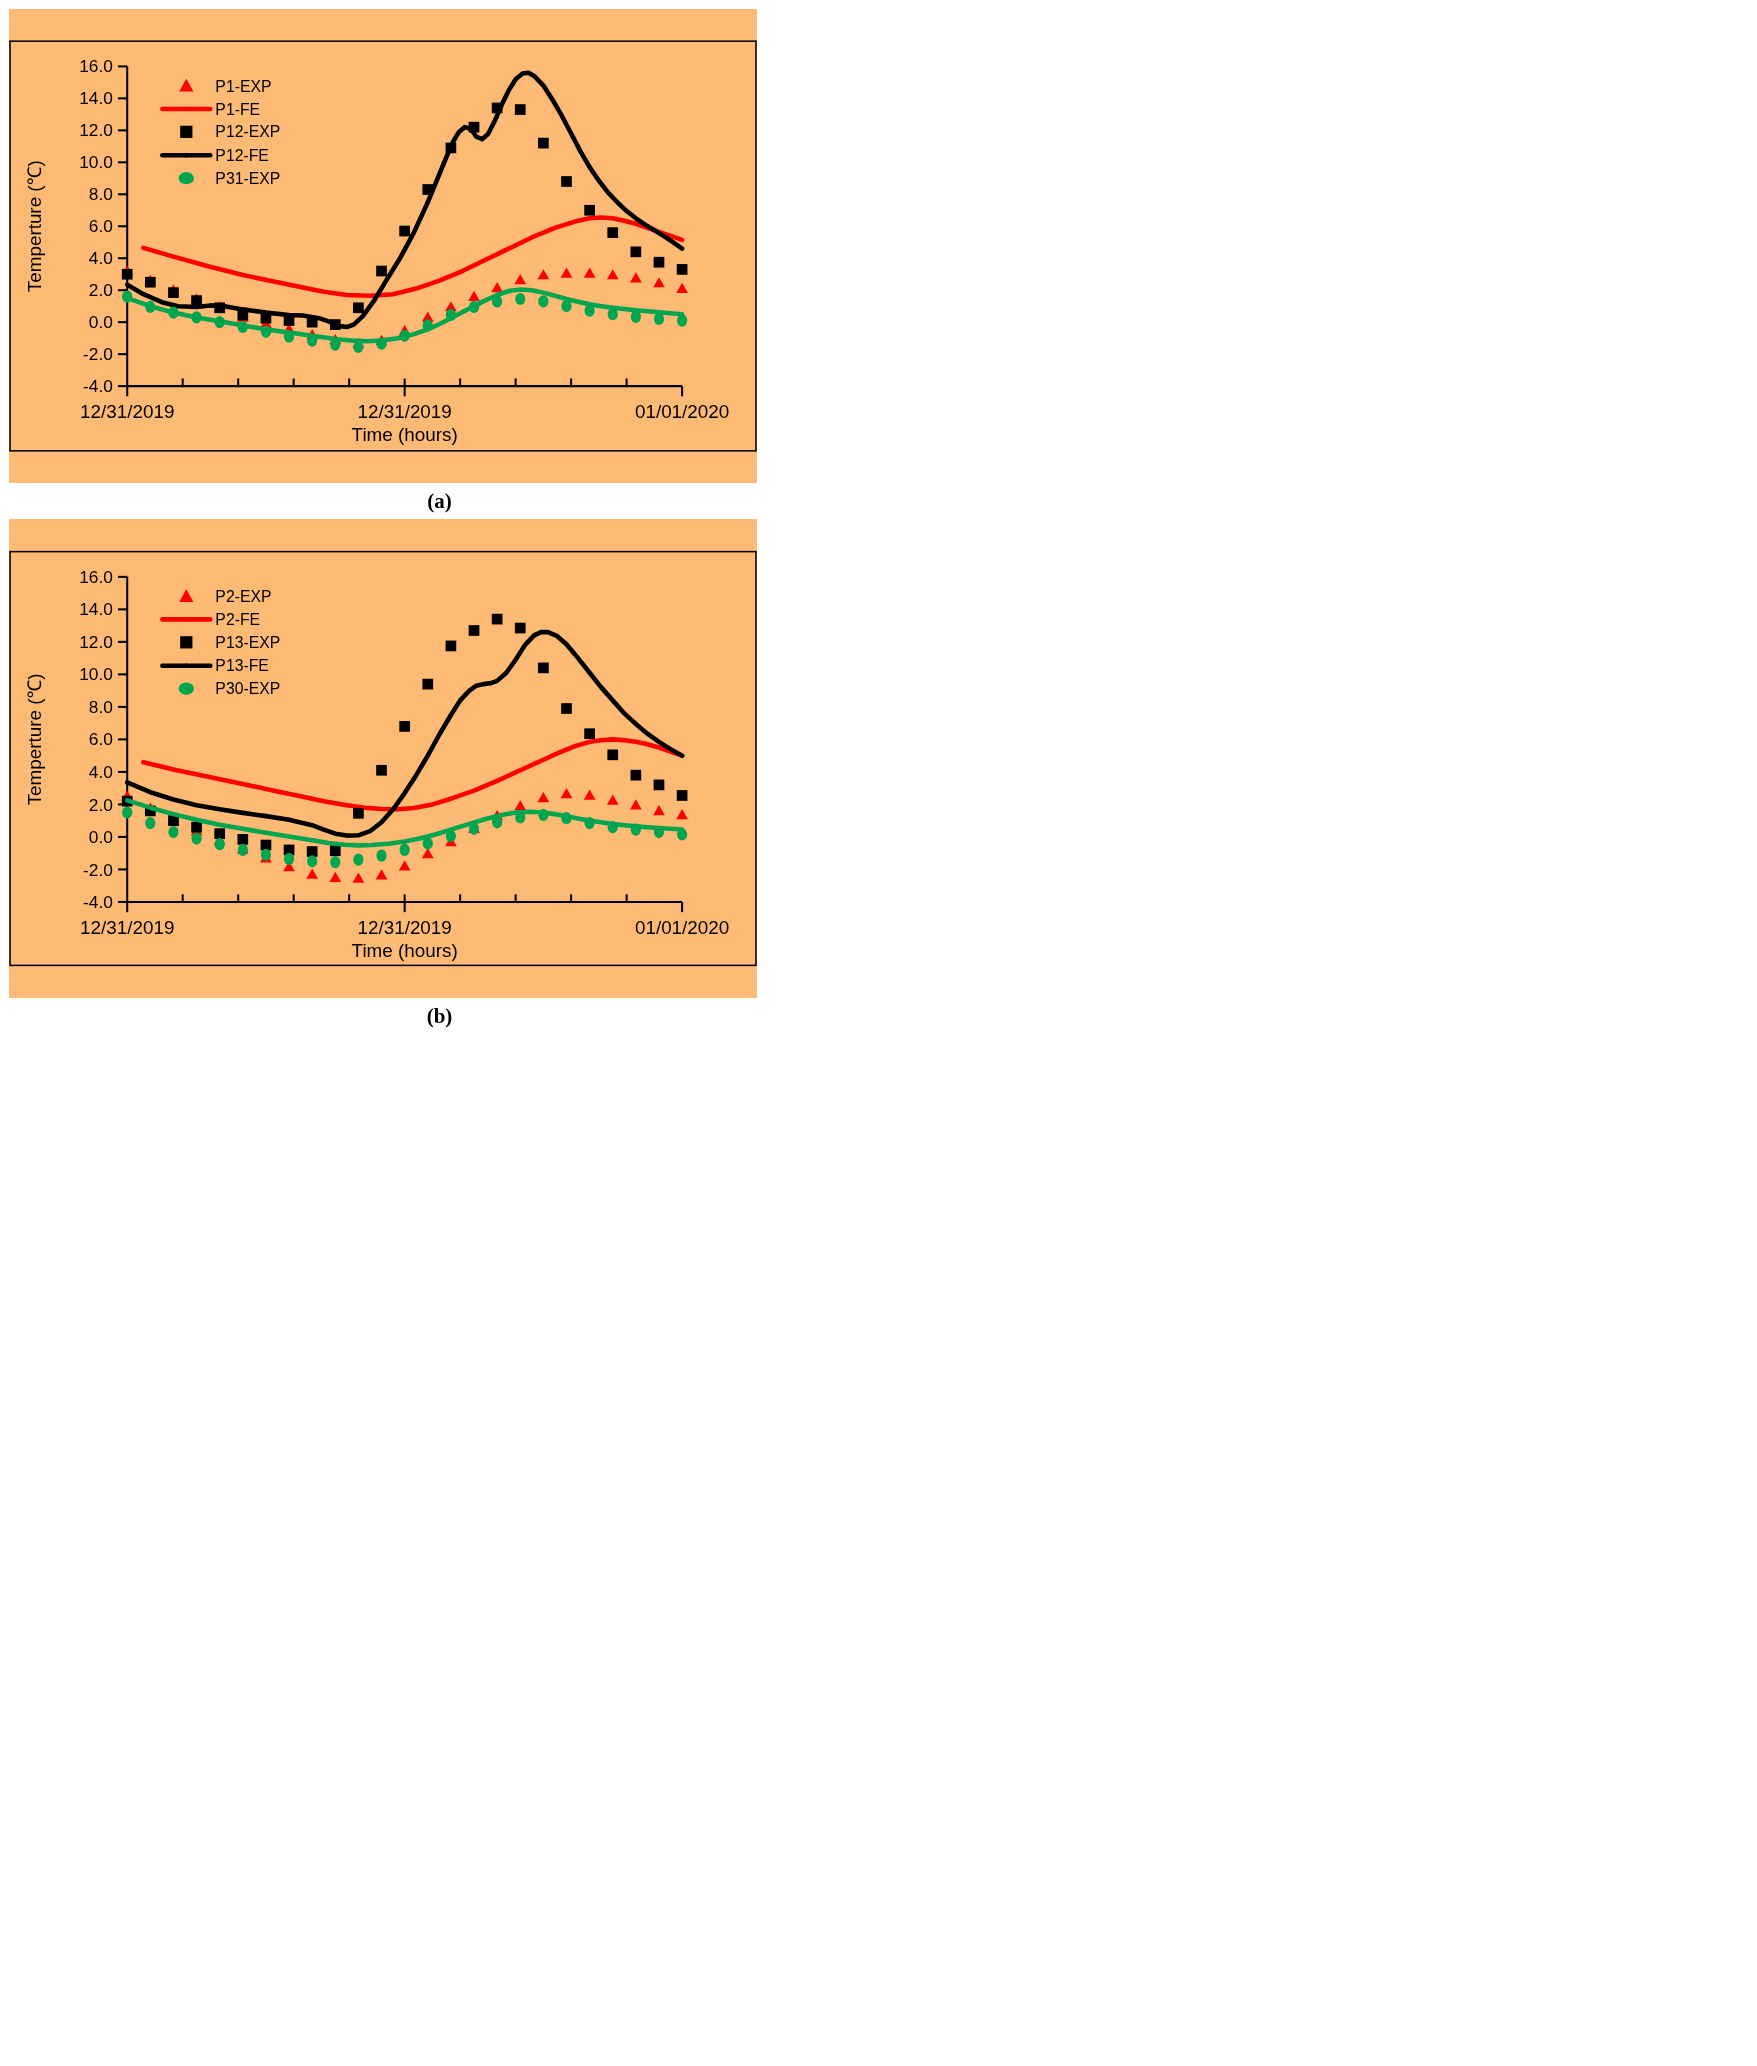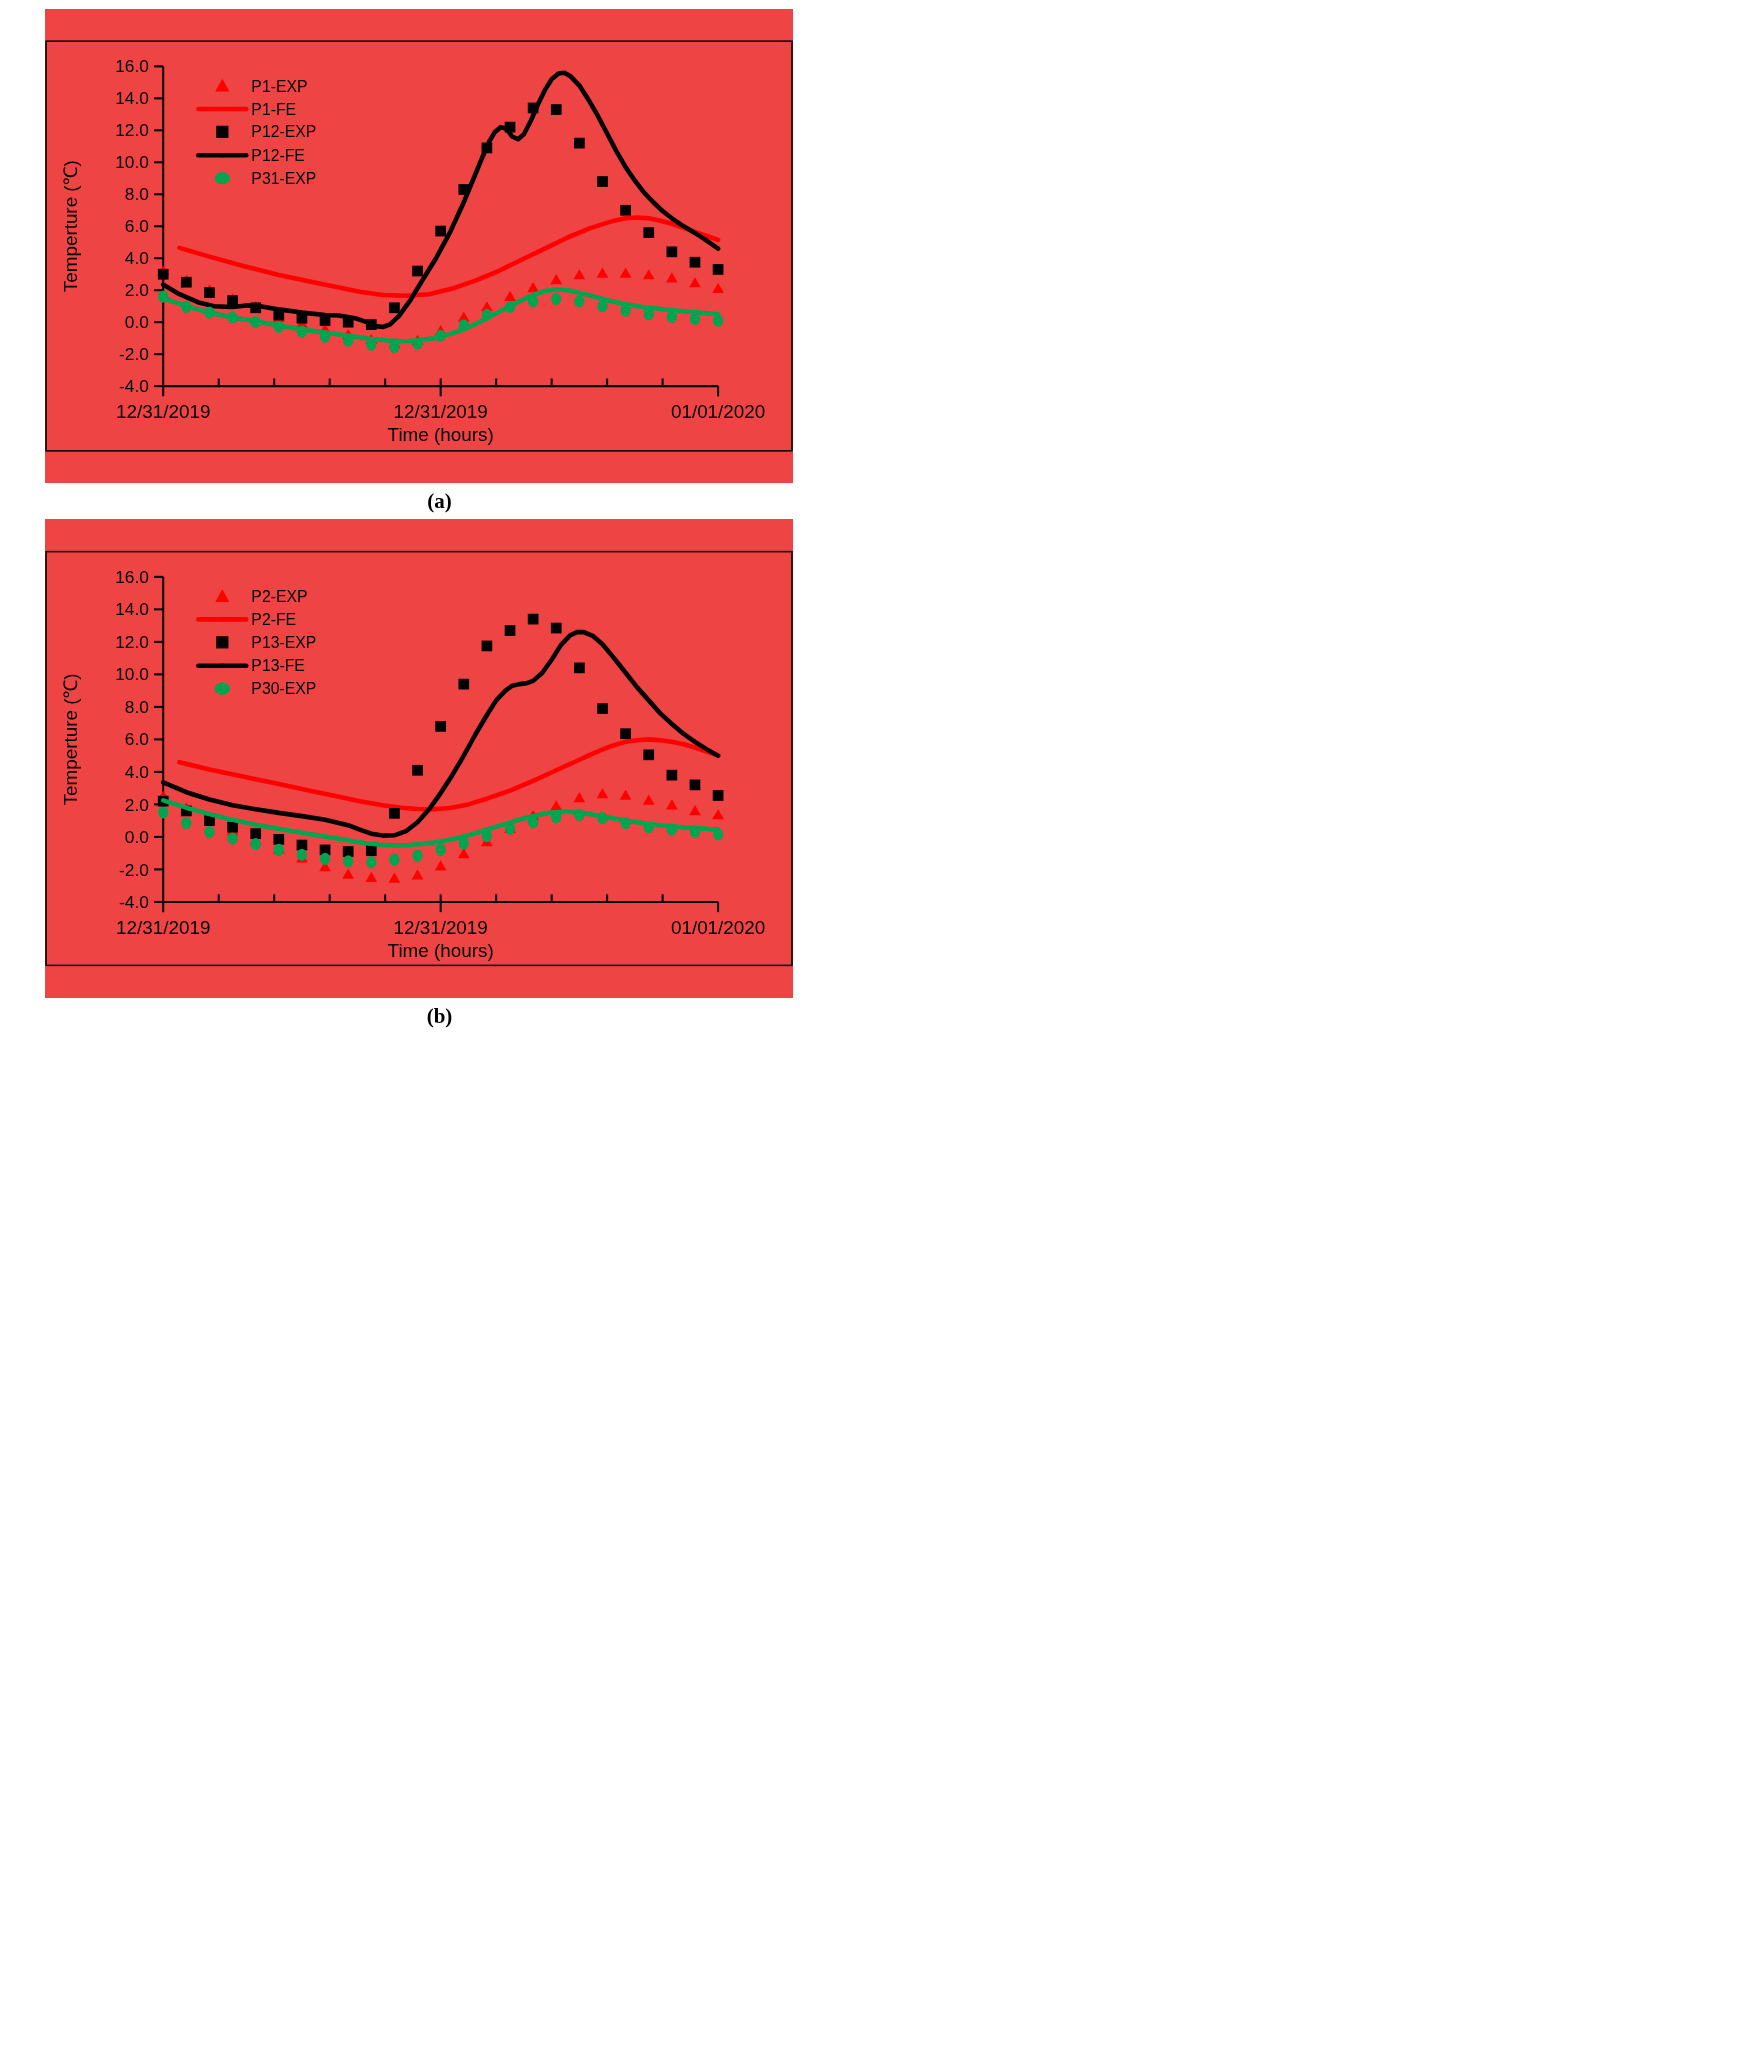--- a/index.html
+++ b/index.html
@@ -1,18 +1,18 @@
 <!DOCTYPE html>
 <html style="font-size:9.4px"><head>
 <meta charset="utf-8">
 <style>
   html,body{margin:0;padding:0;background:#ffffff;}
   .page{position:relative;width:879px;height:1033px;background:#ffffff;
         font-family:"Liberation Sans",sans-serif;overflow:hidden;}
-  .panel{position:absolute;left:8.8px;width:748px;background:#ef4444;margin-left:36px;}
+  .panel{position:absolute;left:8.8px;width:748px;background:#fdba74;}
   #panel-a{top:8.8px;height:474px;}
   #panel-b{top:519px;height:479px;}
   .panel svg{display:block;width:100%;height:100%;}
   .caption{position:absolute;left:0;width:100%;text-align:center;
            font-family:"Liberation Serif",serif;font-weight:bold;font-size:21px;color:#000;}
   #caption-a{top:489px;}
   #caption-b{top:1004px;}
 </style>
 </head>
 <body>

